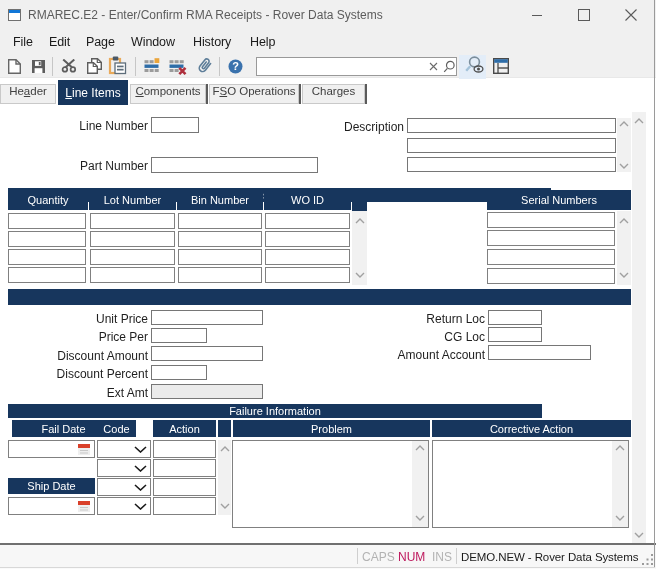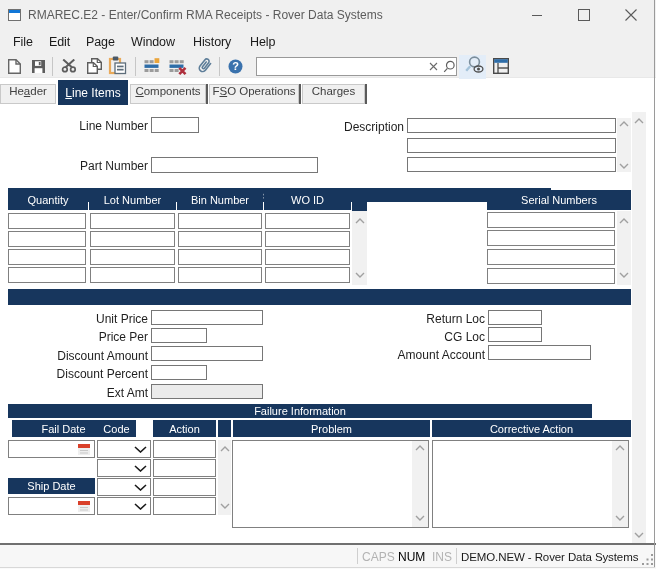--- a/index.html
+++ b/index.html
@@ -216,21 +216,21 @@
 <div class="abs lbl" style="left:40px;top:386px;width:108px">Ext Amt</div>
 <div class="abs inp dis" style="left:151px;top:384px;width:112px;height:15px"></div>
 
 <div class="abs lbl" style="left:380px;top:312px;width:105px">Return Loc</div>
 <div class="abs inp" style="left:488px;top:310px;width:54px;height:15px"></div>
 <div class="abs lbl" style="left:380px;top:330px;width:105px">CG Loc</div>
 <div class="abs inp" style="left:488px;top:327px;width:54px;height:15px"></div>
 <div class="abs lbl" style="left:380px;top:348px;width:105px">Amount Account</div>
 <div class="abs inp" style="left:488px;top:345px;width:103px;height:15px"></div>
 
-<div class="abs navy" style="left:8px;top:404px;width:584px;height:14px">Failure Information</div>
+<div class="abs navy" style="left:8px;top:404px;width:534px;height:14px">Failure Information</div>
 <div class="abs navy" style="left:12px;top:420px;width:103px;height:17px">Fail Date</div>
 <div class="abs navy" style="left:97px;top:420px;width:39px;height:17px">Code</div>
 <div class="abs navy" style="left:153px;top:420px;width:63px;height:17px">Action</div>
 <div class="abs navy" style="left:218px;top:420px;width:13px;height:17px"></div>
 <div class="abs navy" style="left:233px;top:420px;width:197px;height:17px">Problem</div>
 <div class="abs navy" style="left:432px;top:420px;width:199px;height:17px">Corrective Action</div>
 
 <div class="abs cell" style="left:8px;top:440px;width:87px;height:18px"></div>
 <svg class="abs" style="left:78px;top:444px" width="12" height="11" viewBox="0 0 12 11">
     <rect x="0" y="0" width="12" height="11" fill="#efefef"></rect>
@@ -303,21 +303,21 @@
     </svg>
 <svg style="top:420px" width="10" height="6" viewBox="0 0 10 6">
       <path d="M1 1 L5 5 L9 1" fill="none" stroke="#a0a0a0" stroke-width="1.4"></path>
     </svg>
 </div>
 
 <div class="abs" style="left:0;top:543px;width:656px;height:2px;background:#707070"></div>
 <div class="abs" style="left:0;top:545px;width:656px;height:24px;background:#f7f7f7"></div>
 <div class="abs" style="left:357px;top:548px;width:1px;height:16px;background:#cfcfcf"></div>
 <div class="abs statustxt" style="left:362px;top:550px;color:#b3b3b3">CAPS</div>
-<div class="abs statustxt" style="left:398px;top:550px;color:#000000">NUM</div>
+<div class="abs statustxt" style="left:398px;top:550px;color:#be185d">NUM</div>
 <div class="abs statustxt" style="left:432px;top:550px;color:#b3b3b3">INS</div>
 <div class="abs" style="left:456px;top:548px;width:1px;height:16px;background:#cfcfcf"></div>
 <div class="abs statustxt" style="left:461px;top:550px;color:#1a1a1a;font-size:11.5px;letter-spacing:-0.1px">DEMO.NEW - Rover Data Systems</div>
 <svg class="abs" style="left:641px;top:553px" width="13" height="13" viewBox="0 0 13 13">
     <g fill="#9a9a9a">
       <rect x="10" y="1" width="2" height="2"></rect>
       <rect x="10" y="5.5" width="2" height="2"></rect>
       <rect x="5.5" y="5.5" width="2" height="2"></rect>
       <rect x="10" y="10" width="2" height="2"></rect>
       <rect x="5.5" y="10" width="2" height="2"></rect>

